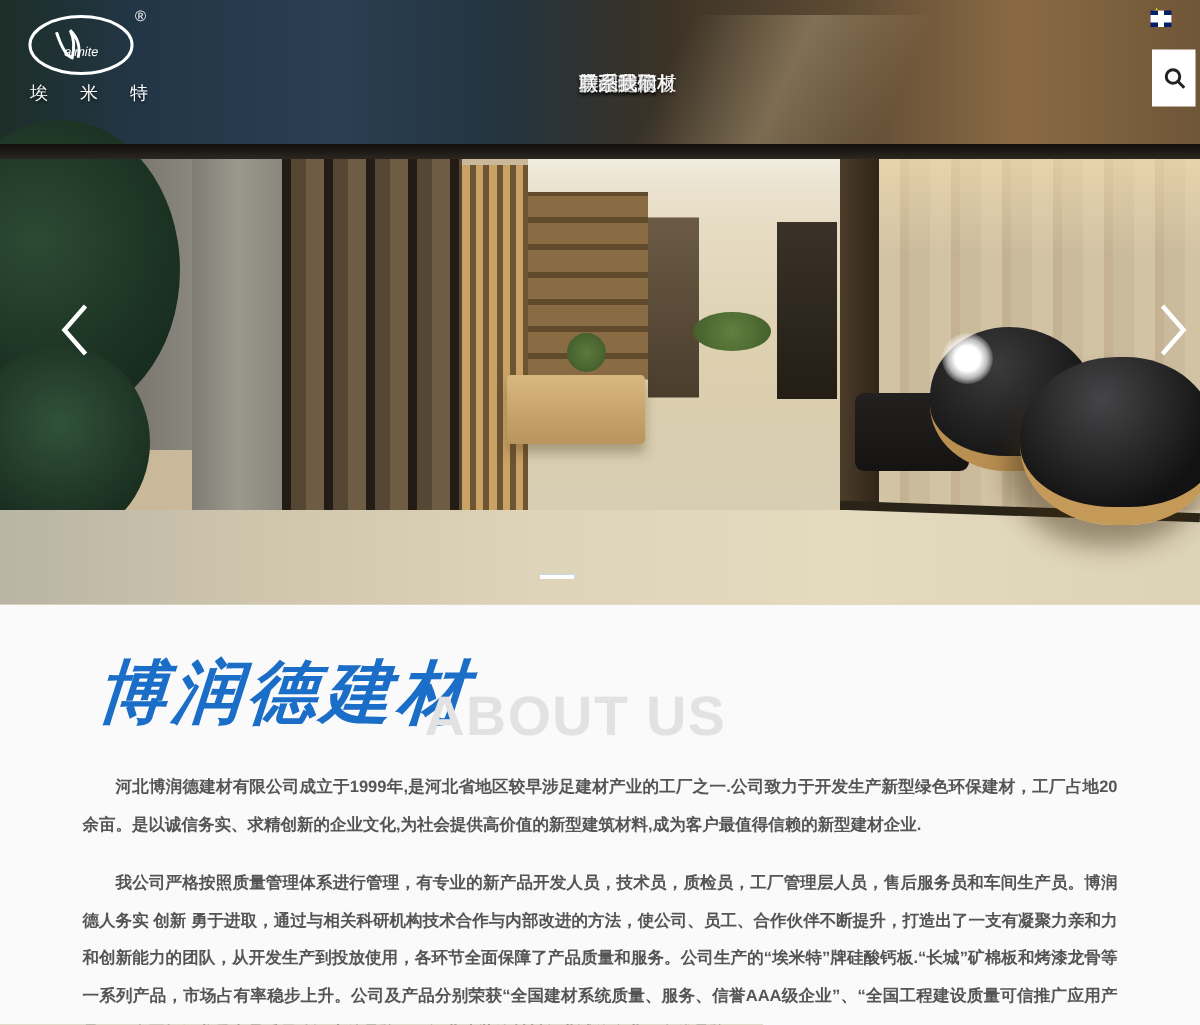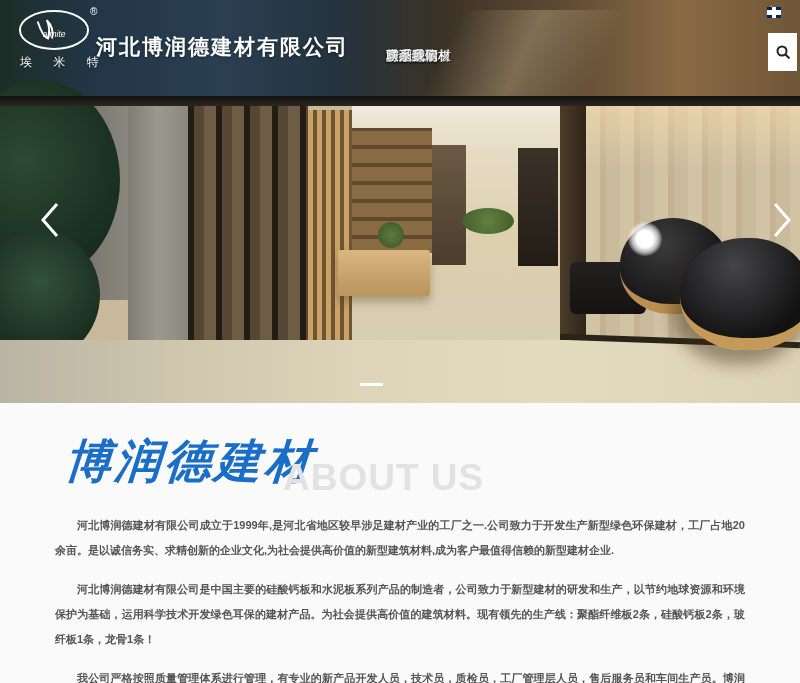--- a/index.html
+++ b/index.html
@@ -144,21 +144,20 @@
   <div class="hdr">
     <div class="logo-wrap">
       <svg class="logo-svg" viewBox="0 0 110 66">
         <ellipse cx="55" cy="33" rx="52" ry="29" fill="none" stroke="#fff" stroke-width="3"></ellipse>
         <path d="M30 20 Q38 44 46 46 Q50 30 44 18 Q56 30 52 46" fill="none" stroke="#fff" stroke-width="3"></path>
         <text x="38" y="44" fill="#fff" font-size="13" font-style="italic" font-family="Liberation Sans, sans-serif">aimite</text>
       </svg>
       <span class="logo-reg">®</span>
       <span class="logo-sub">埃 米 特</span>
     </div>
-    <div class="company">河北博润德建材有限公司</div>
 
     <nav class="nav">
       <a>首页</a>
       <a>联系我们</a>
       <a>牌硅酸钙板</a>
       <a>博润德建材</a>
       <a>勇于进取</a>
       <a>产品展示</a>
       <a>联系我们</a>
     </nav>
@@ -193,15 +192,14 @@
     <span></span>
   </div>
 </div>
 
 <section class="about">
   <div class="about-title">
     <span class="title-cn">博润德建材</span>
     <span class="title-en">ABOUT US</span>
   </div>
   <p>河北博润德建材有限公司成立于1999年,是河北省地区较早涉足建材产业的工厂之一.公司致力于开发生产新型绿色环保建材，工厂占地20余亩。是以诚信务实、求精创新的企业文化,为社会提供高价值的新型建筑材料,成为客户最值得信赖的新型建材企业.</p>
-  <p>河北博润德建材有限公司是中国主要的硅酸钙板和水泥板系列产品的制造者，公司致力于新型建材的研发和生产，以节约地球资源和环境保护为基础，运用科学技术开发绿色耳保的建材产品。为社会提供高价值的建筑材料。现有领先的生产线：聚酯纤维板2条，硅酸钙板2条，玻纤板1条，龙骨1条！</p>
   <p>我公司严格按照质量管理体系进行管理，有专业的新产品开发人员，技术员，质检员，工厂管理层人员，售后服务员和车间生产员。博润德人务实 创新 勇于进取，通过与相关科研机构技术合作与内部改进的方法，使公司、员工、合作伙伴不断提升，打造出了一支有凝聚力亲和力和创新能力的团队，从开发生产到投放使用，各环节全面保障了产品质量和服务。公司生产的“埃米特”牌硅酸钙板.“长城”矿棉板和烤漆龙骨等一系列产品，市场占有率稳步上升。公司及产品分别荣获“全国建材系统质量、服务、信誉AAA级企业”、“全国工程建设质量可信推广应用产品”、“全国轻钢龙骨产品质量公证十佳品牌”、“河北省装饰材料行业诚信企业、名优品牌”。</p>
 </section>
 
 </body></html>

